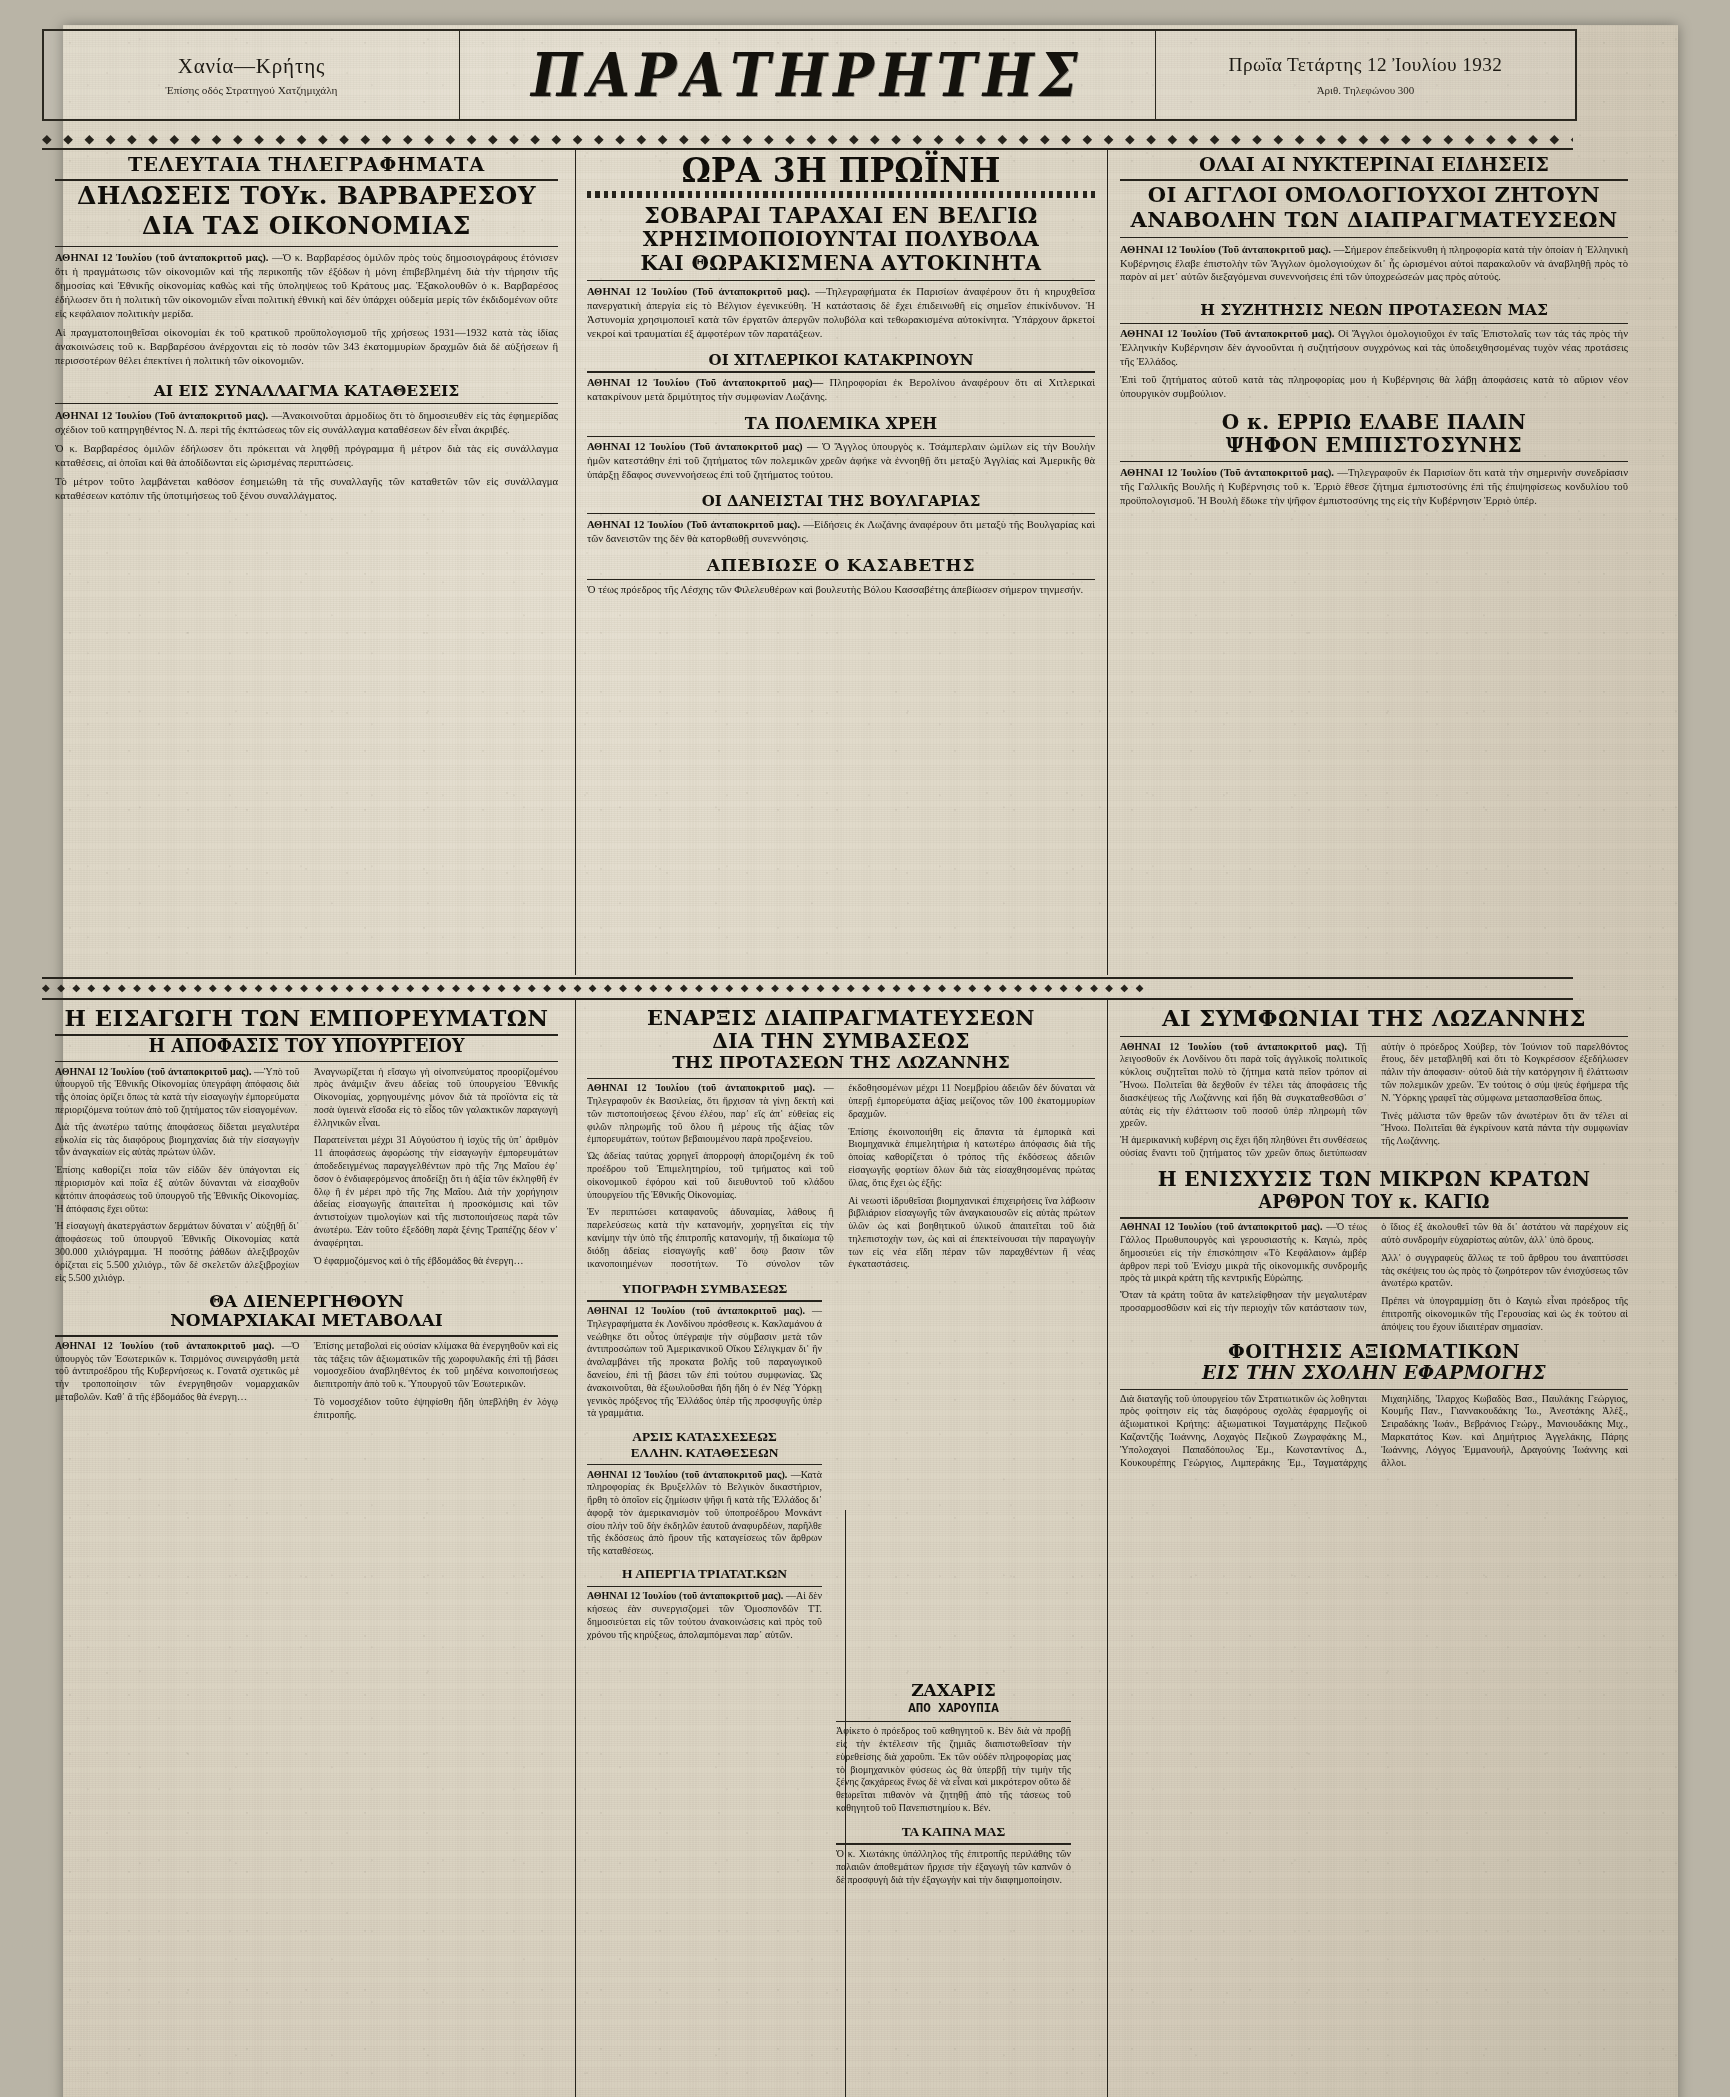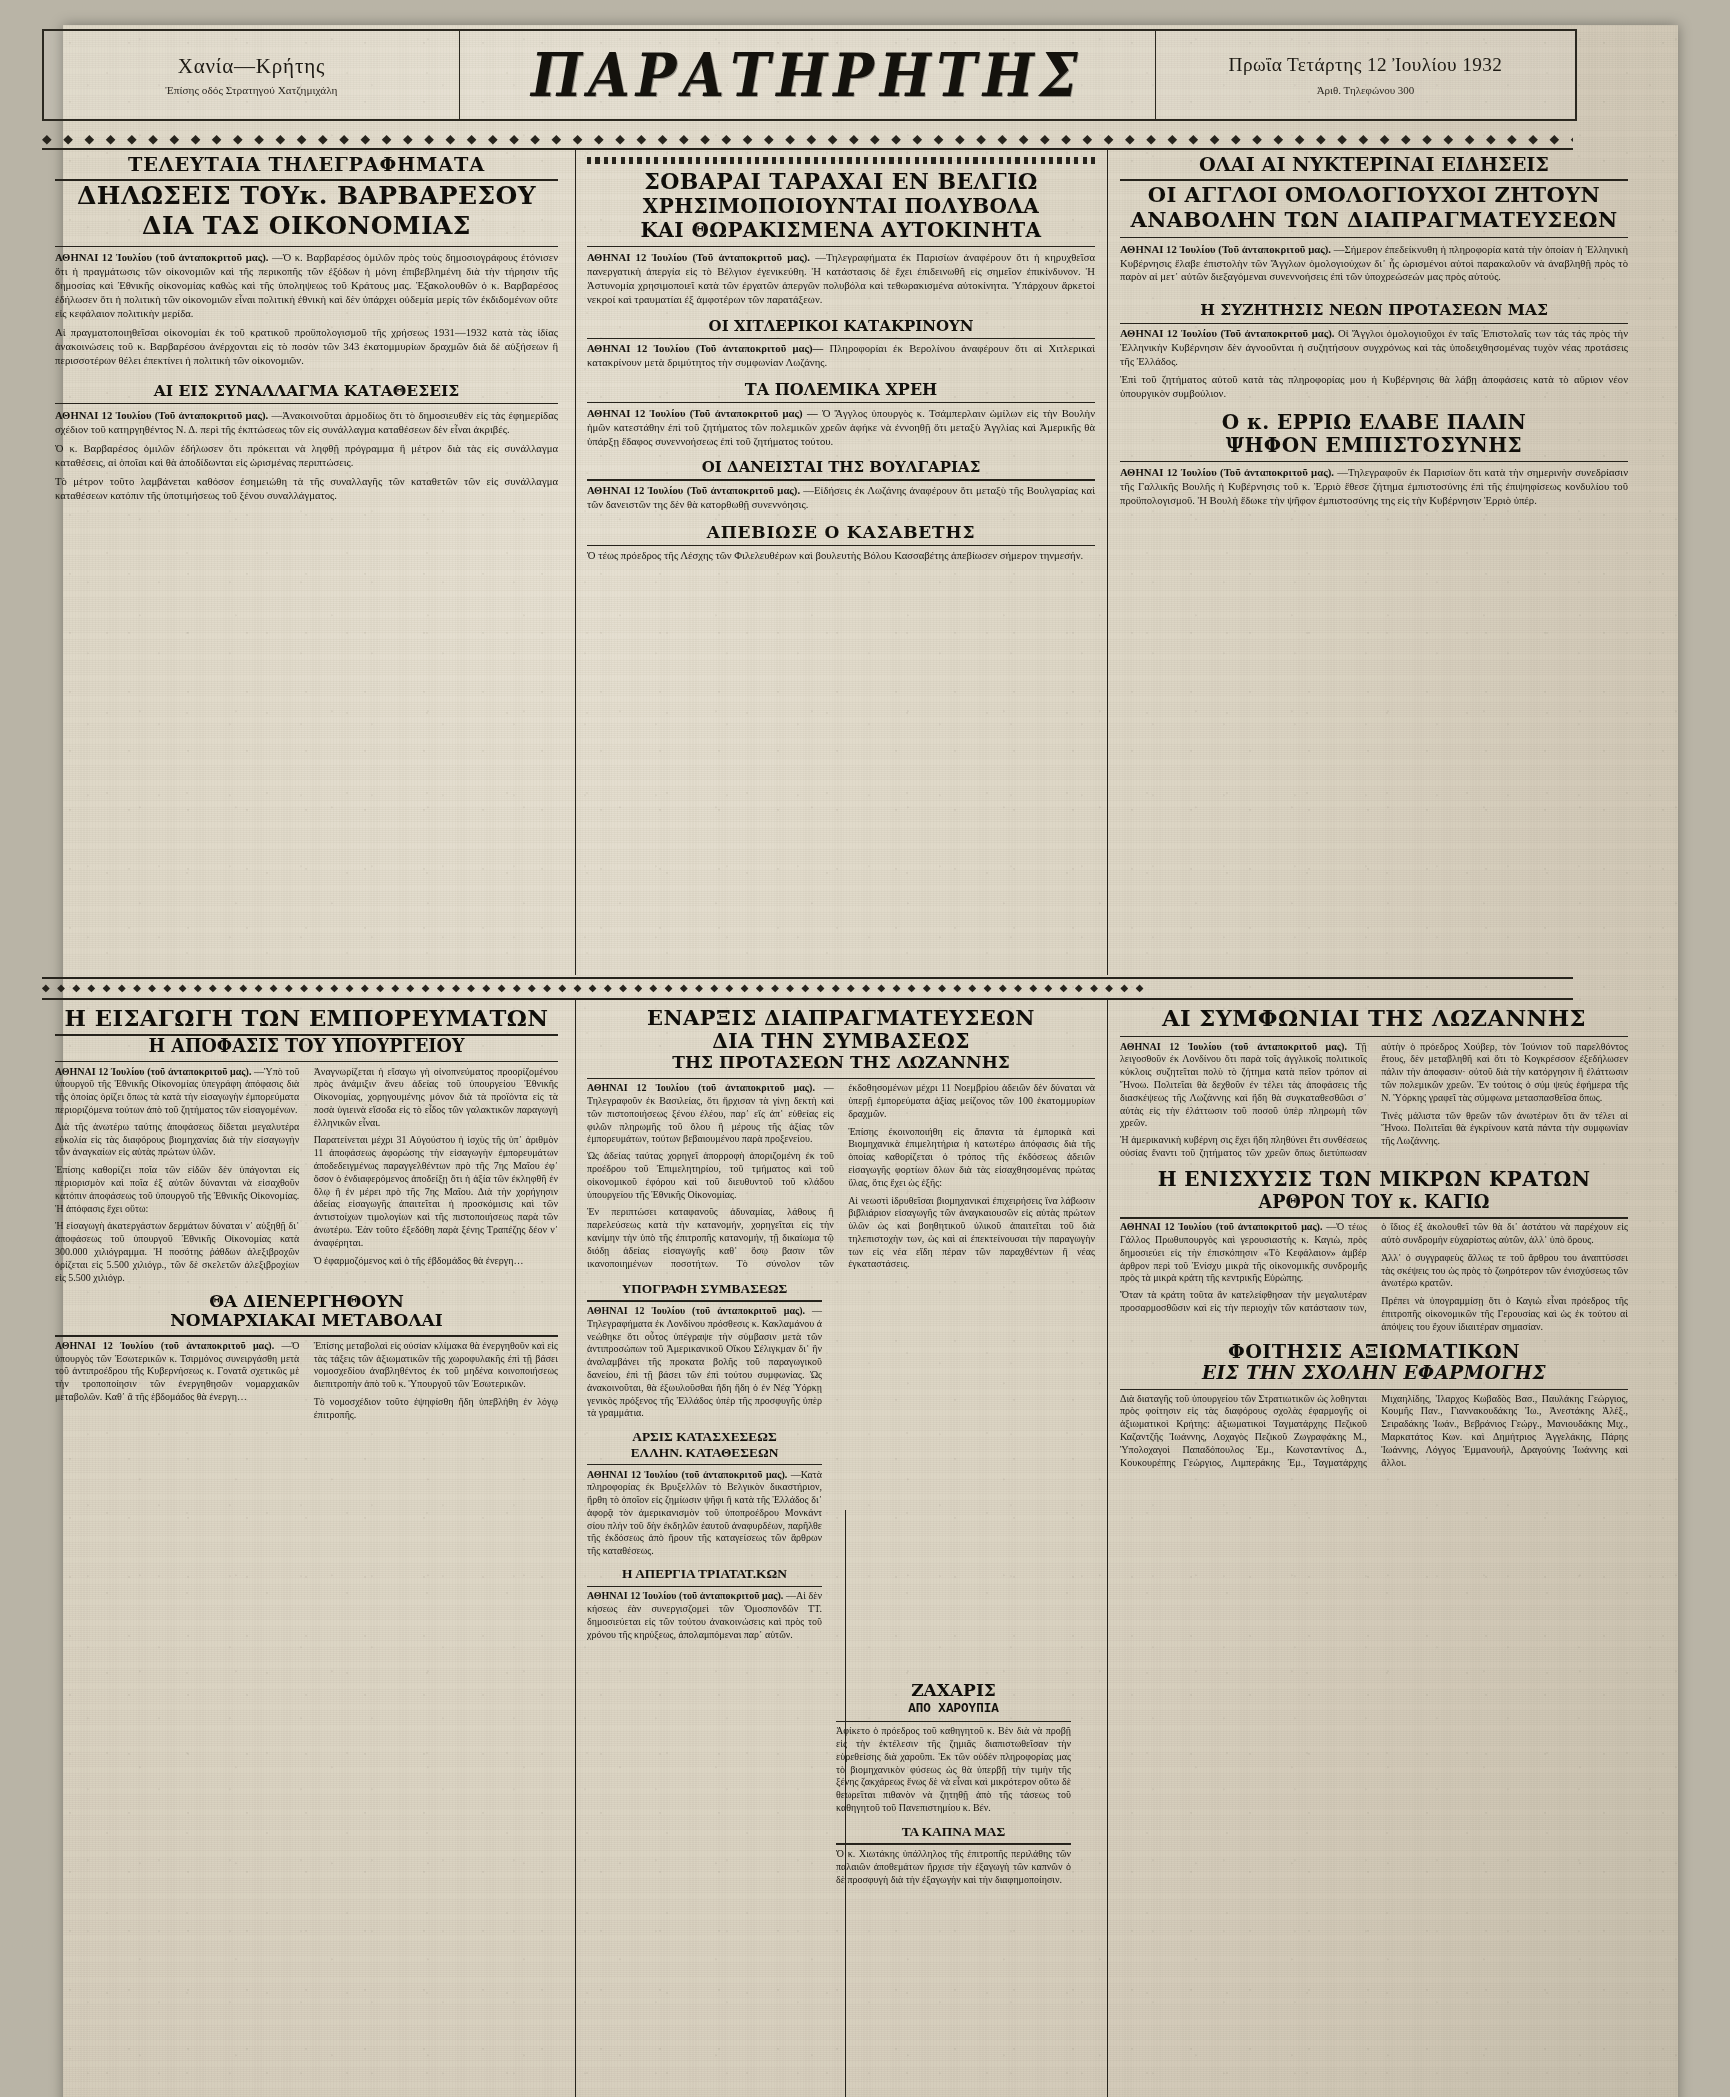--- a/index.html
+++ b/index.html
@@ -118,20 +118,21 @@
 
     <div class="body-t">
       <span class="lead">ΑΘΗΝΑΙ 12 Ἰουλίου (Τοῦ ἀνταποκριτοῦ μας).</span>
       <span>—Ἀνακοινοῦται ἁρμοδίως ὅτι τὸ δημοσιευθὲν εἰς τὰς ἐφημερίδας σχέδιον τοῦ κατηργηθέντος Ν. Δ. περὶ τῆς ἐκπτώσεως τῶν εἰς συνάλλαγμα καταθέσεων δὲν εἶναι ἀκριβές.</span>
     </div>
     <p class="body-t" style="margin-top:5px;">Ὁ κ. Βαρβαρέσος ὁμιλῶν ἐδήλωσεν ὅτι πρόκειται νὰ ληφθῇ πρόγραμμα ἢ μέτρον διὰ τὰς εἰς συνάλλαγμα καταθέσεις, αἱ ὁποῖαι καὶ θὰ ἀποδίδωνται εἰς ὡρισμένας περιπτώσεις.</p>
     <p class="body-t">Τὸ μέτρον τοῦτο λαμβάνεται καθόσον ἐσημειώθη τὰ τῆς συναλλαγῆς τῶν καταθετῶν τῶν εἰς συνάλλαγμα καταθέσεων κατόπιν τῆς ὑποτιμήσεως τοῦ ξένου συναλλάγματος.</p>
   </div>
 
   <div class="col" style="left:587px;top:154px;width:508px;">
+    <div class="hl-xl" style="font-size:33px;letter-spacing:0;">ΩΡΑ 3Η ΠΡΩΪΝΗ</div>
     <div class="wavy" style="margin:3.4px 0 5.9px 0;"></div>
     <div class="hl-xl" style="font-size:22px;">ΣΟΒΑΡΑΙ ΤΑΡΑΧΑΙ ΕΝ ΒΕΛΓΙΩ</div>
     <div class="hl-xl" style="font-size:20px;margin-top:3.4px;">ΧΡΗΣΙΜΟΠΟΙΟΥΝΤΑΙ ΠΟΛΥΒΟΛΑ</div>
     <div class="hl-xl" style="font-size:20px;margin-top:3.4px;">ΚΑΙ ΘΩΡΑΚΙΣΜΕΝΑ ΑΥΤΟΚΙΝΗΤΑ</div>
     <div class="rule-h" style="position:relative;left:0;top:5.9px;width:100%;height:1.3px;margin-bottom:10px;"></div>
 
     <div class="body-t" style="margin-top:4.2px;">
       <span class="lead">ΑΘΗΝΑΙ 12 Ἰουλίου (Τοῦ ἀνταποκριτοῦ μας).</span>
       <span>—Τηλεγραφήματα ἐκ Παρισίων ἀναφέρουν ὅτι ἡ κηρυχθεῖσα πανεργατικὴ ἀπεργία εἰς τὸ Βέλγιον ἐγενικεύθη. Ἡ κατάστασις δὲ ἔχει ἐπιδεινωθῆ εἰς σημεῖον ἐπικίνδυνον. Ἡ Ἀστυνομία χρησιμοποιεῖ κατὰ τῶν ἐργατῶν ἀπεργῶν πολυβόλα καὶ τεθωρακισμένα αὐτοκίνητα. Ὑπάρχουν ἄρκετοί νεκροί καὶ τραυματίαι ἐξ ἀμφοτέρων τῶν παρατάξεων.</span>
     </div>

